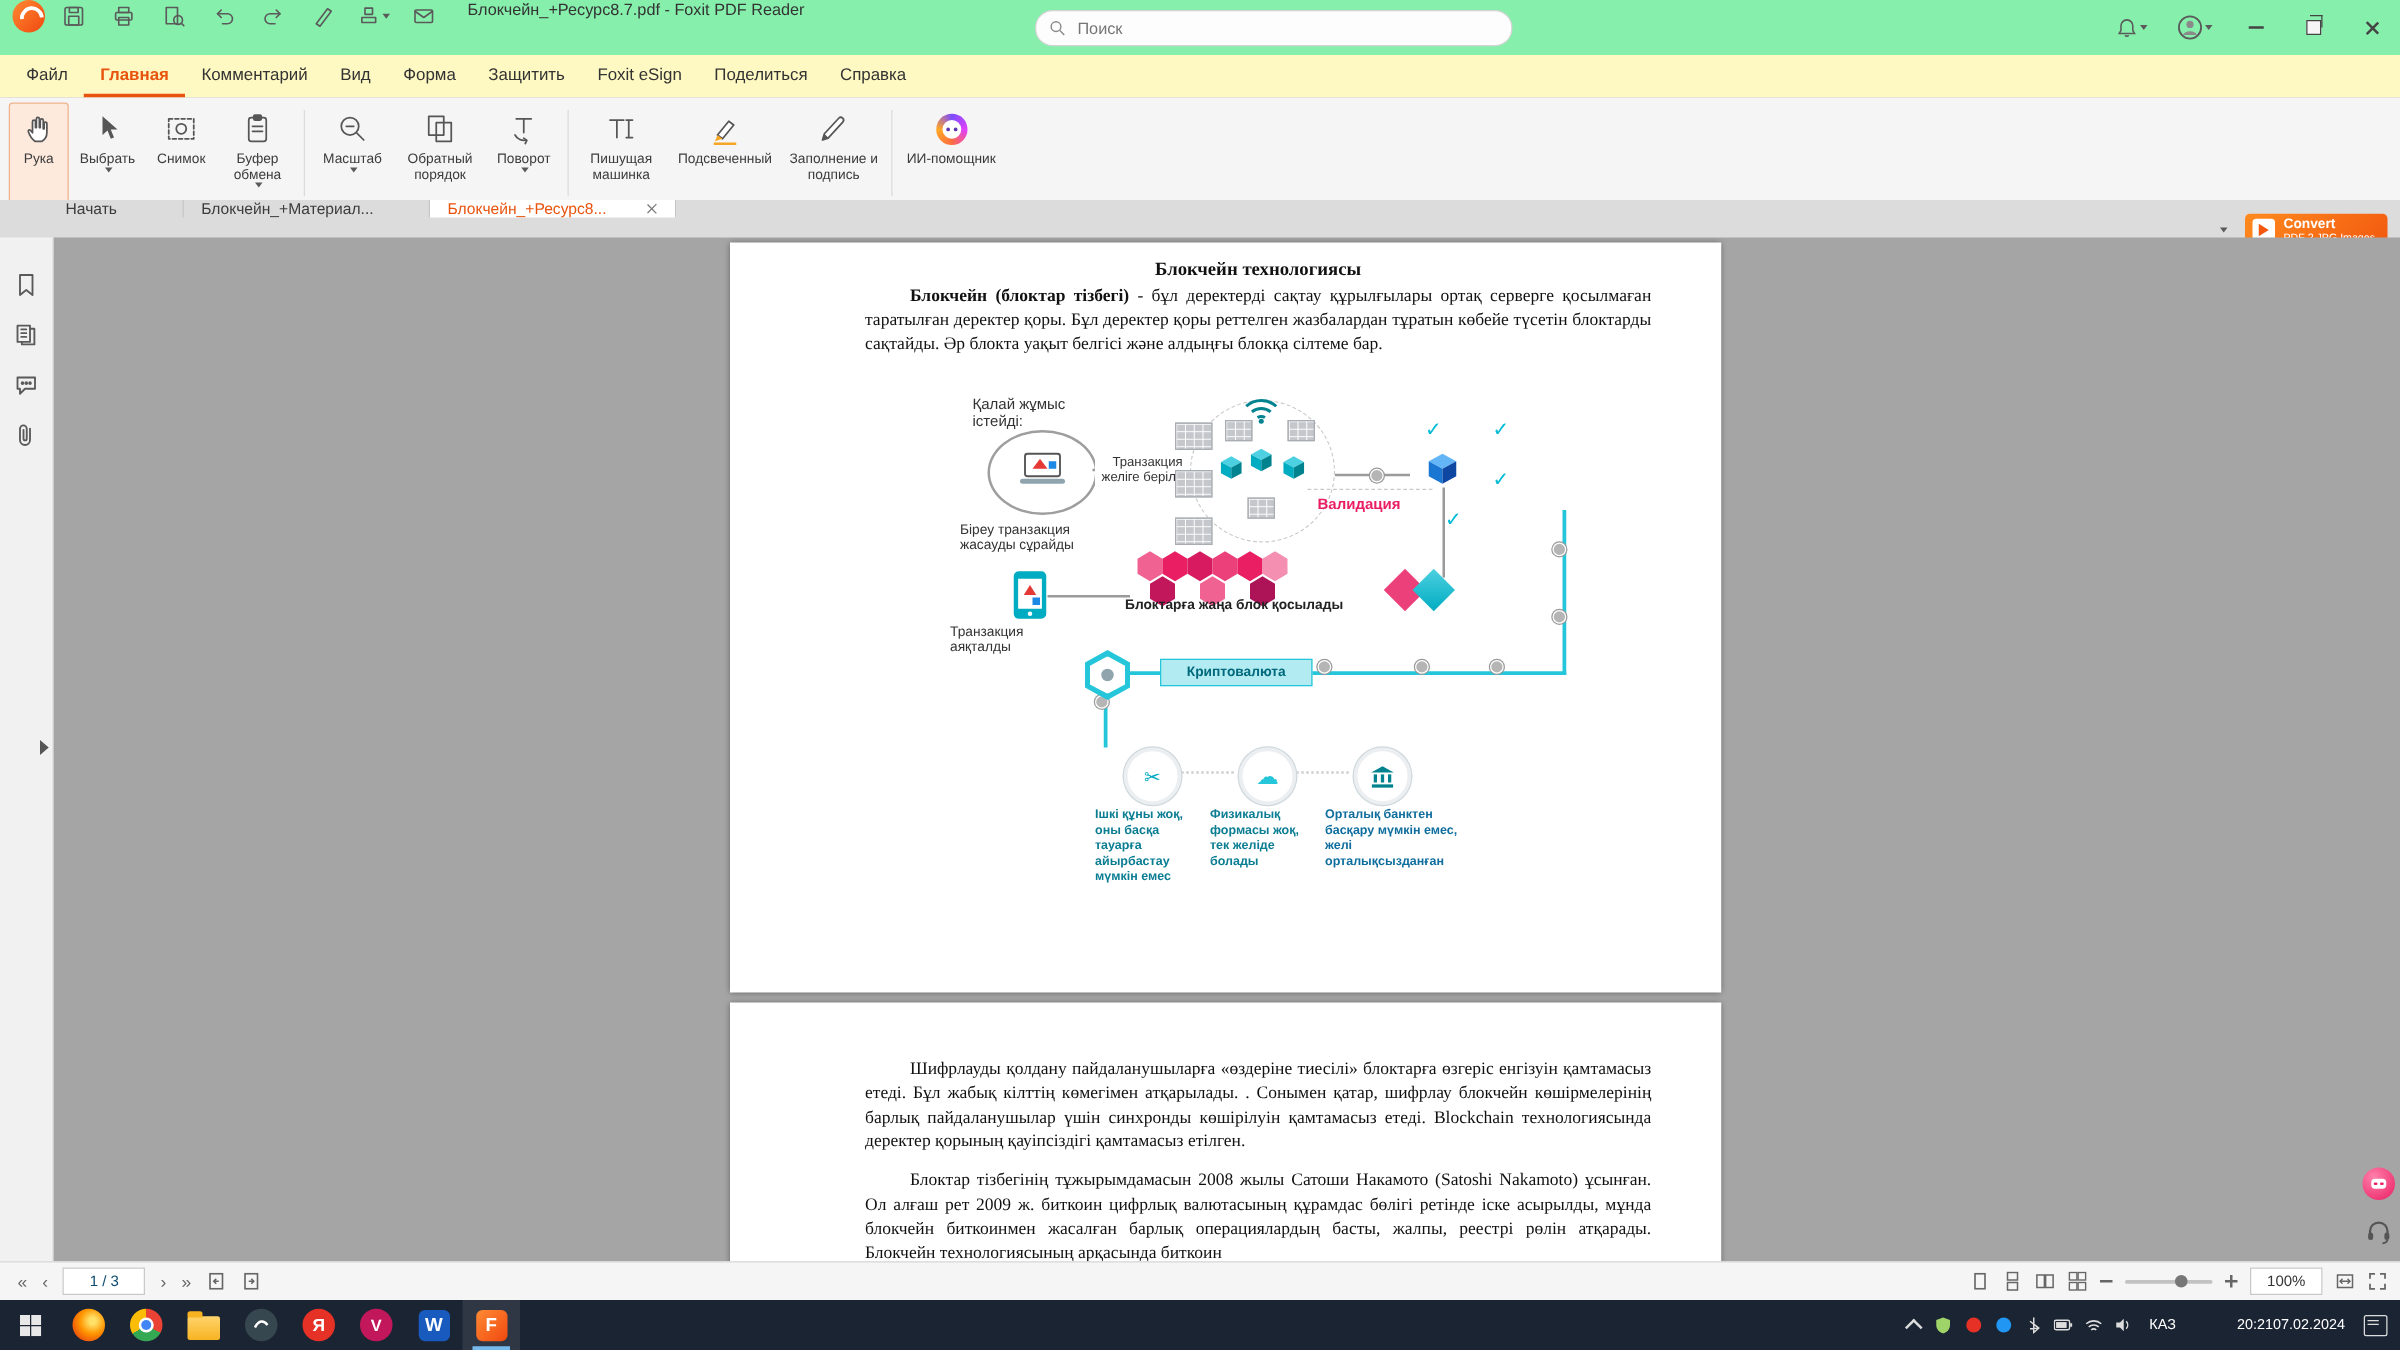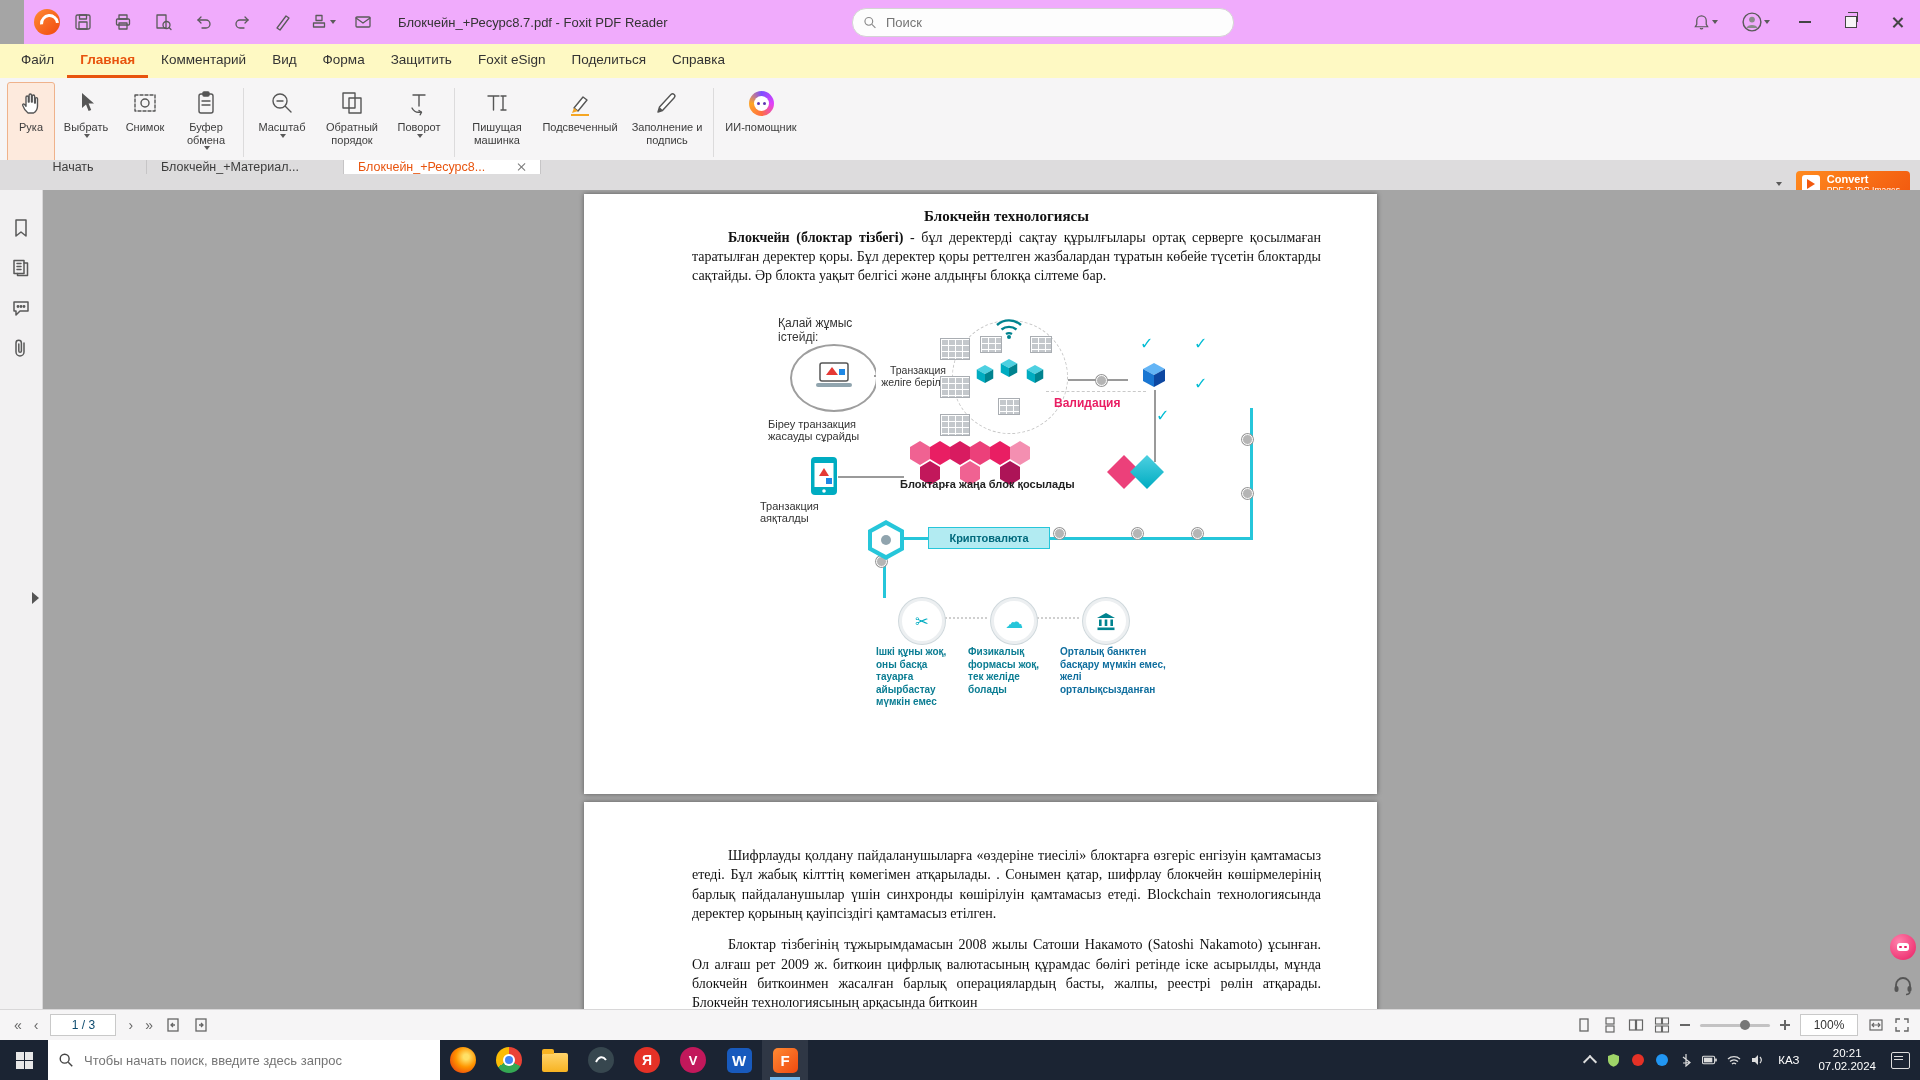--- a/index.html
+++ b/index.html
@@ -1,22 +1,22 @@
 <!DOCTYPE html>
 <html><head>
 <meta charset="utf-8">
 <style>
   html,body{margin:0;padding:0;width:1920px;height:1080px;overflow:hidden;
     font-family:"Liberation Sans",sans-serif;background:#a5a5a5;}
   .abs{position:absolute}
   .app{position:absolute;inset:0;}
 
   
-  .titlebar{position:absolute;top:0;left:0;right:0;height:44px;background:#f0abfc;
-    display:flex;align-items:center;border-bottom:1px solid #e8e7e8;margin-left:24px;}
+  .titlebar{position:absolute;top:0;left:0;right:0;height:44px;background:#86efac;
+    display:flex;align-items:flex-start;border-bottom:1px solid #e8e7e8;}
   .logo{width:26px;height:26px;border-radius:50%;margin:0 10px 0 10px;
     background:linear-gradient(135deg,#ff8a33,#f0490f);position:relative;flex:0 0 auto;}
   .logo::after{content:"";position:absolute;left:6px;top:5px;width:13px;height:13px;
     border-radius:50%;border:3px solid #fff;border-color:#fff transparent transparent #fff;transform:rotate(40deg);}
   .qicons{display:flex;align-items:center;gap:14px;margin-right:16px;}
   .qbtn{width:26px;height:26px;display:flex;align-items:center;justify-content:center;border-radius:3px;}
   .qbtn svg{stroke:#5a5a5a;fill:none;stroke-width:1.3px;stroke-linecap:round;stroke-linejoin:round;}
   .caret{width:0;height:0;border-left:3.5px solid transparent;border-right:3.5px solid transparent;
     border-top:4px solid #5a5a5a;display:inline-block;margin-left:2px;}
   .doc-title{font-size:13px;color:#333;margin-left:6px;white-space:nowrap;}
@@ -153,21 +153,21 @@
   .icirc{width:26px;height:26px;border-radius:50%;}
   .isq{width:25px;height:25px;border-radius:5px;display:flex;align-items:center;justify-content:center;
     color:#fff;font-weight:bold;font-size:15px;}
   .folder{width:26px;height:19px;background:linear-gradient(#ffd46b,#f7b322);border-radius:2px;position:relative;margin-top:4px;}
   .folder::before{content:"";position:absolute;top:-4px;left:0;width:12px;height:5px;
     background:#f7b322;border-radius:2px 2px 0 0;}
   .tray{margin-left:auto;display:flex;align-items:center;gap:9px;padding-right:6px;}
   .trayic{width:15px;height:15px;display:flex;align-items:center;justify-content:center;font-size:11px;color:#e8e8e8;}
   .chev{width:8px;height:8px;border-left:2px solid #ddd;border-top:2px solid #ddd;transform:rotate(45deg);margin-top:3px;}
   .lang{font-size:11.5px;color:#fff;padding:0 4px;}
-  .clock{display:flex;flex-direction:column;align-items:center;font-size:11.5px;line-height:13px;color:#fff;padding:0 6px;}
+  .clock{display:flex;flex-direction:row;font-size:11.5px;line-height:13px;color:#fff;padding:0 6px;margin-left:30px;}
   .notif{width:17px;height:15px;border:1.5px solid #ddd;border-radius:2px;position:relative;margin-right:4px;}
   .notif::after{content:"";position:absolute;left:2px;top:3px;width:9px;height:1.5px;background:#ddd;box-shadow:0 3px 0 #ddd;}
 
   
   .floatbtn{position:absolute;right:4px;width:26px;height:26px;border-radius:50%;
     display:flex;align-items:center;justify-content:center;}
   .aifloat{top:744px;background:radial-gradient(circle at 35% 30%,#ff80ab,#e91e63);}
   .aifloat i{width:12px;height:8px;border-radius:3px;background:#fff;position:relative;display:block;}
   .aifloat i::before{content:"";position:absolute;left:2px;top:2.5px;width:2.5px;height:2.5px;border-radius:50%;
     background:#e91e63;box-shadow:5px 0 0 #e91e63;}
@@ -648,27 +648,20 @@
 
   <div class="taskbar">
     <div class="startbtn">
       <svg width="17" height="17" viewBox="0 0 17 17">
           <rect x="0" y="0" width="8" height="8" fill="#e8e8e8"></rect>
           <rect x="9" y="0" width="8" height="8" fill="#e8e8e8"></rect>
           <rect x="0" y="9" width="8" height="8" fill="#e8e8e8"></rect>
           <rect x="9" y="9" width="8" height="8" fill="#e8e8e8"></rect>
         </svg>
     </div>
-    <div class="tsearch2">
-      <svg width="16" height="16" viewBox="0 0 18 18">
-          <circle cx="7.5" cy="7.5" r="5"></circle>
-          <line x1="11.5" y1="11.5" x2="16" y2="16"></line>
-        </svg>
-      <input placeholder="Чтобы начать поиск, введите здесь запрос" style="">
-    </div>
     <div class="tapp">
         <span class="icirc" style="background:radial-gradient(circle at 62% 38%,#ffe066 12%,#ff9500 45%,#e8420c 85%)"></span>
       </div>
     <div class="tapp">
       <span class="icirc" style="background:conic-gradient(#ea4335 0 33%,#34a853 33% 66%,#fbbc05 66% 100%);position:relative">
         <span style="position:absolute;left:7px;top:7px;width:12px;height:12px;border-radius:50%;background:#fff"></span>
         <span style="position:absolute;left:9px;top:9px;width:8px;height:8px;border-radius:50%;background:#4285f4"></span>
       </span>
     </div>
     <div class="tapp">

